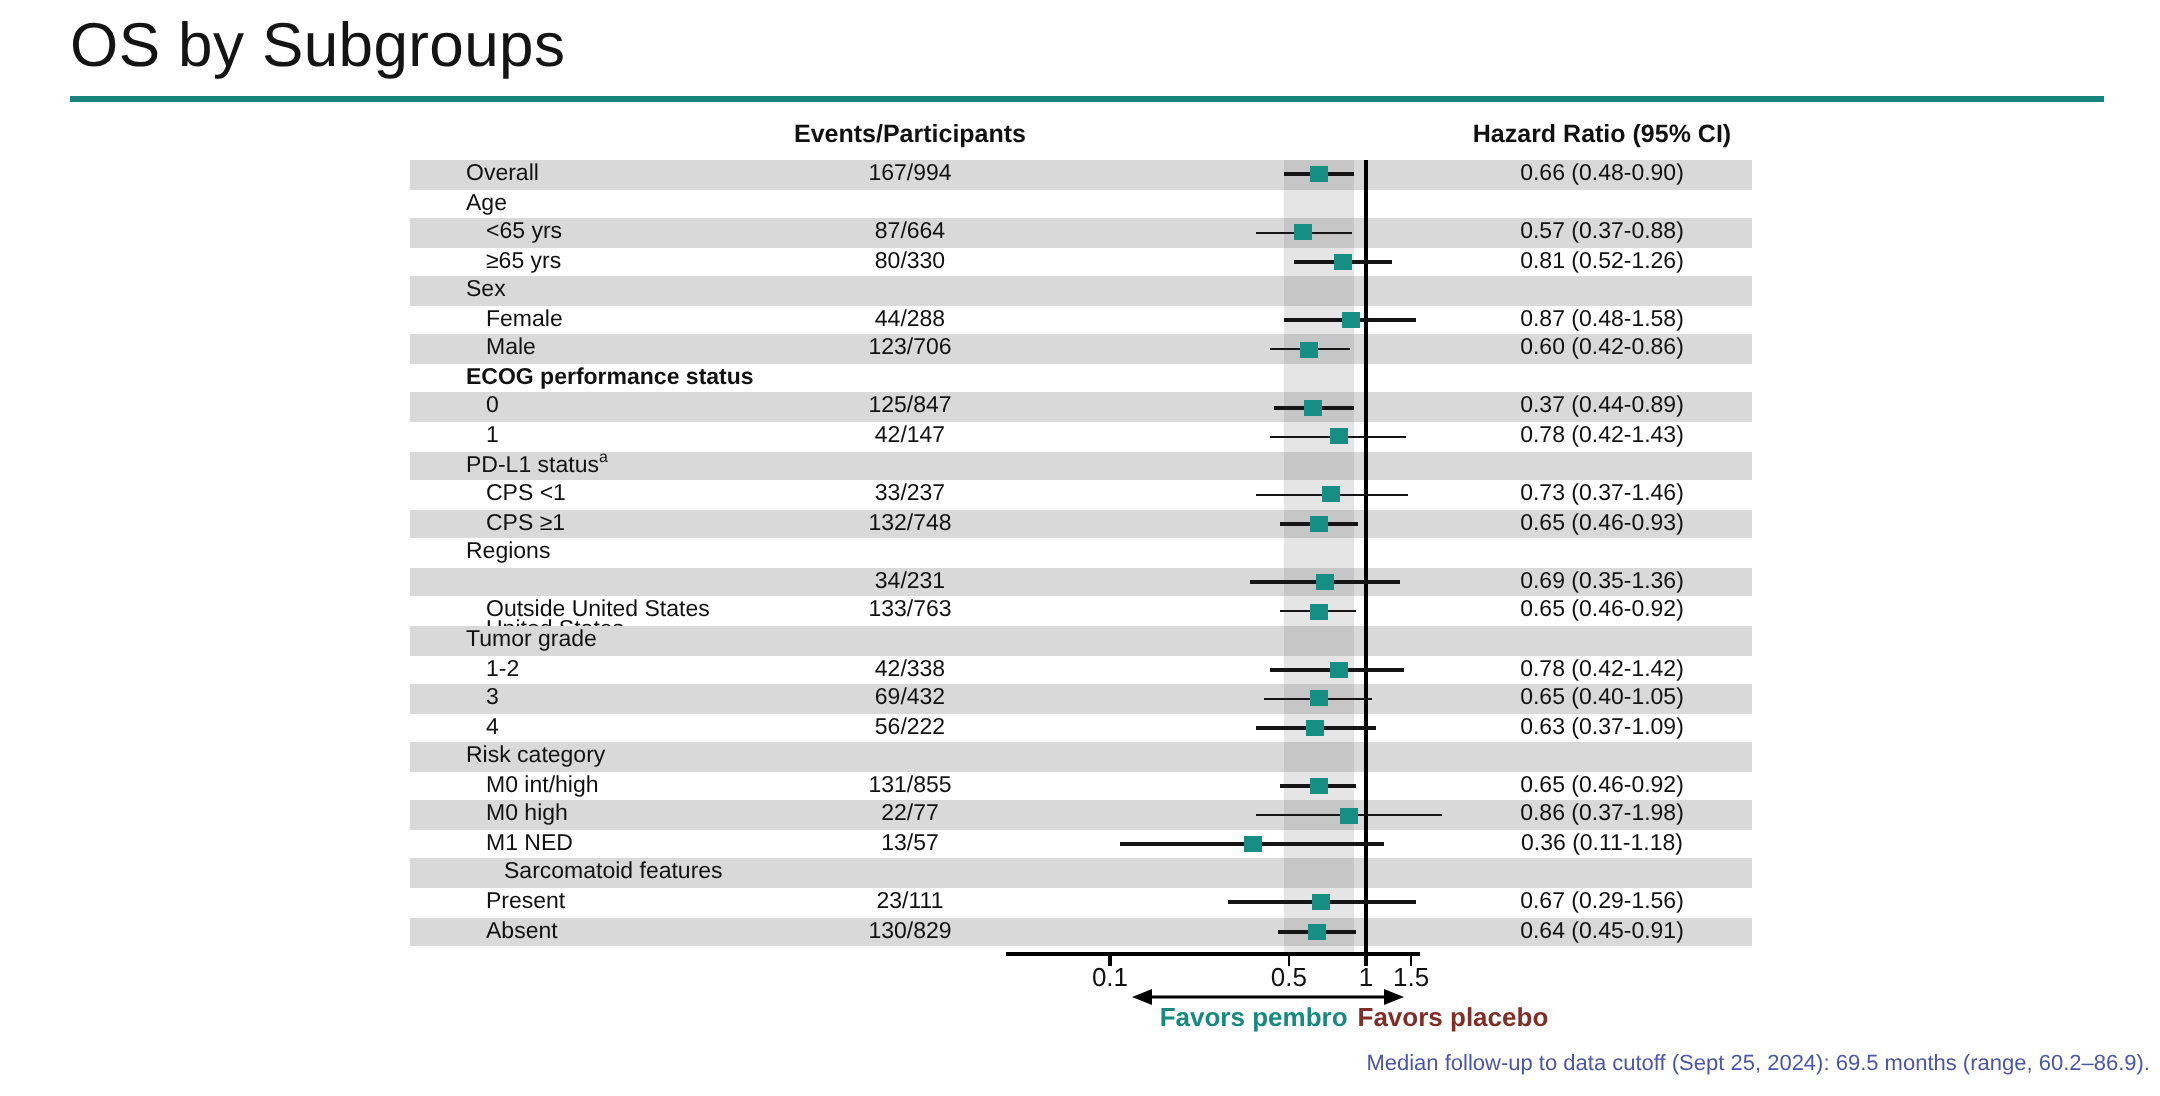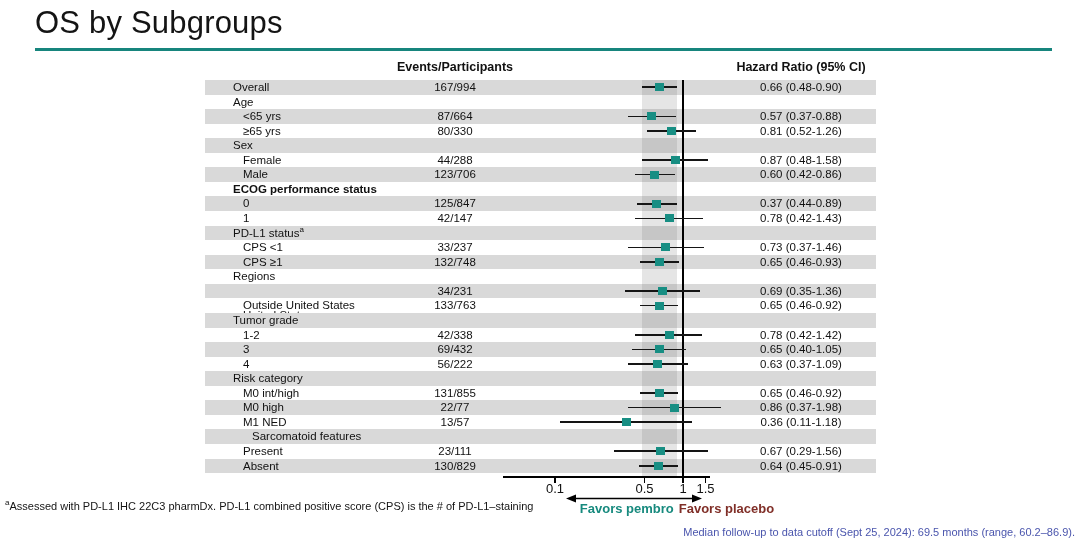--- a/index.html
+++ b/index.html
@@ -225,15 +225,14 @@
   <polygon points="0,5.5 10,1.5 10,9.5" fill="#000"></polygon>
   <polygon points="136,5.5 126,1.5 126,9.5" fill="#000"></polygon>
 </svg>
 
 <div id="favors-line">
   <span id="favors-pembro" style="color: rgb(23, 138, 126);">Favors pembro</span>
   <span id="favors-placebo" style="color: rgb(128, 47, 40);">Favors placebo</span>
 </div>
 
 <div id="footnote-left">
-    <div><sup>a</sup>Assessed with PD-L1 IHC 22C3 pharmDx. PD-L1 combined positive score (CPS) is the # of PD-L1–staining</div>
   </div>
 <div id="footnote-right" style="color: rgb(74, 85, 173);">Median follow-up to data cutoff (Sept 25, 2024): 69.5 months (range, 60.2–86.9).</div>
 
 </body></html>

